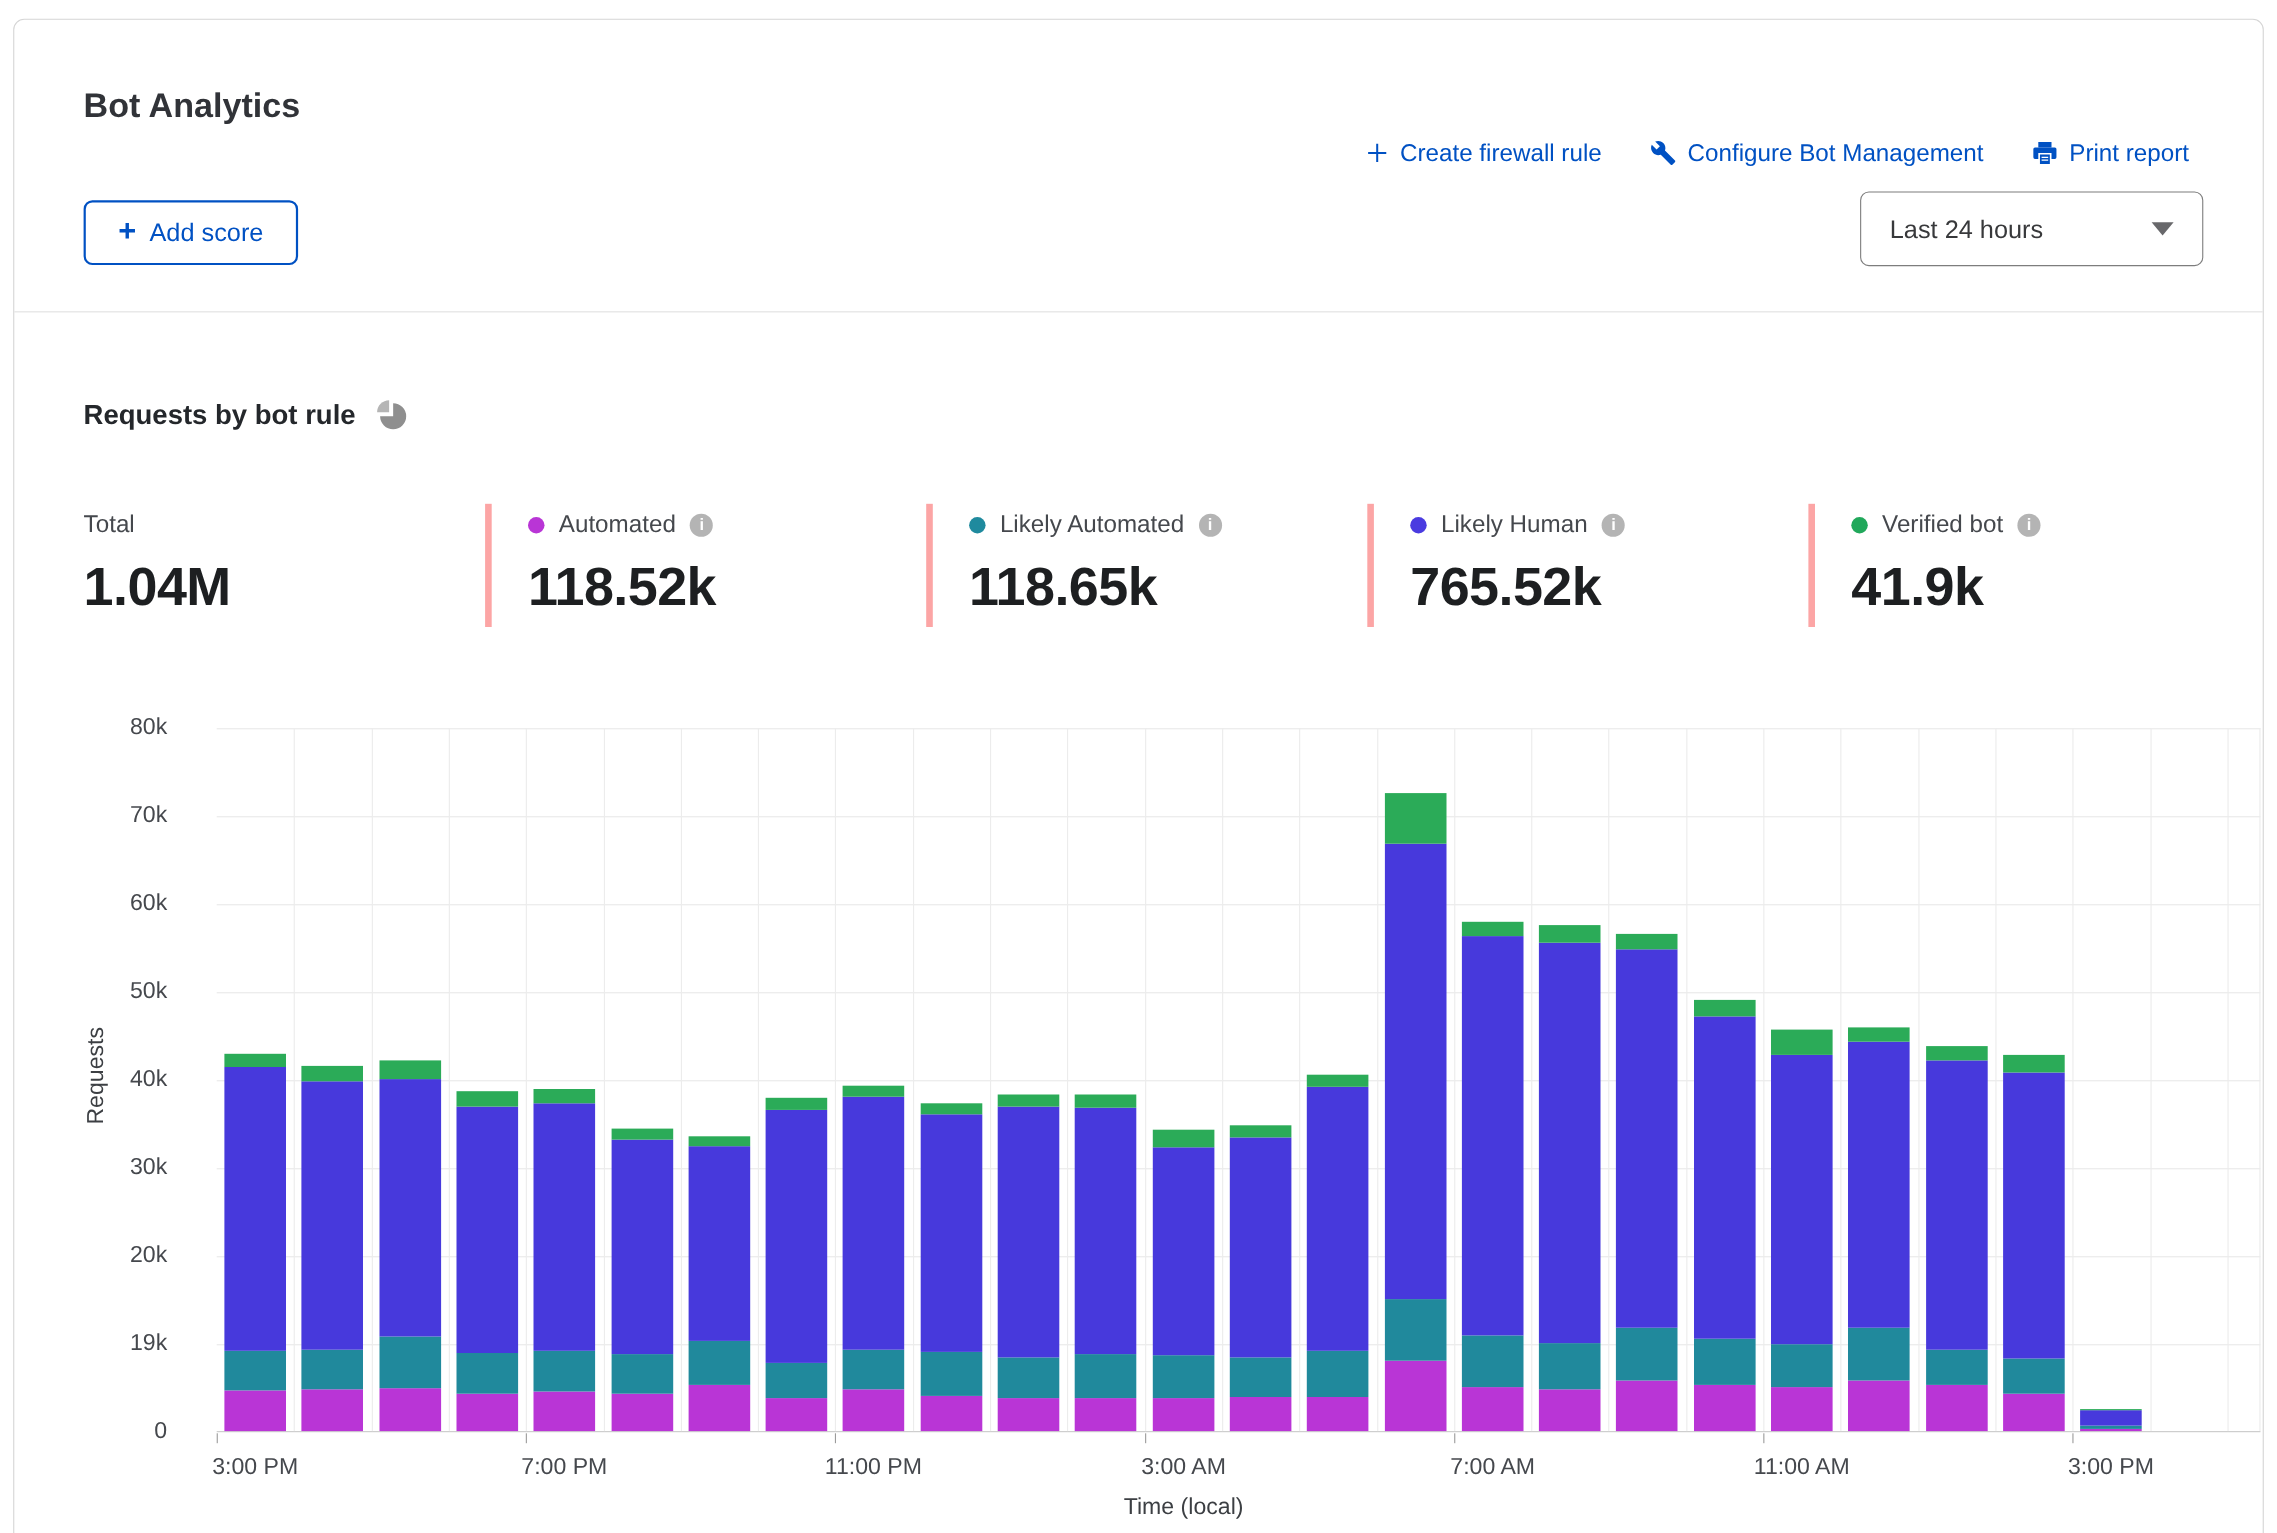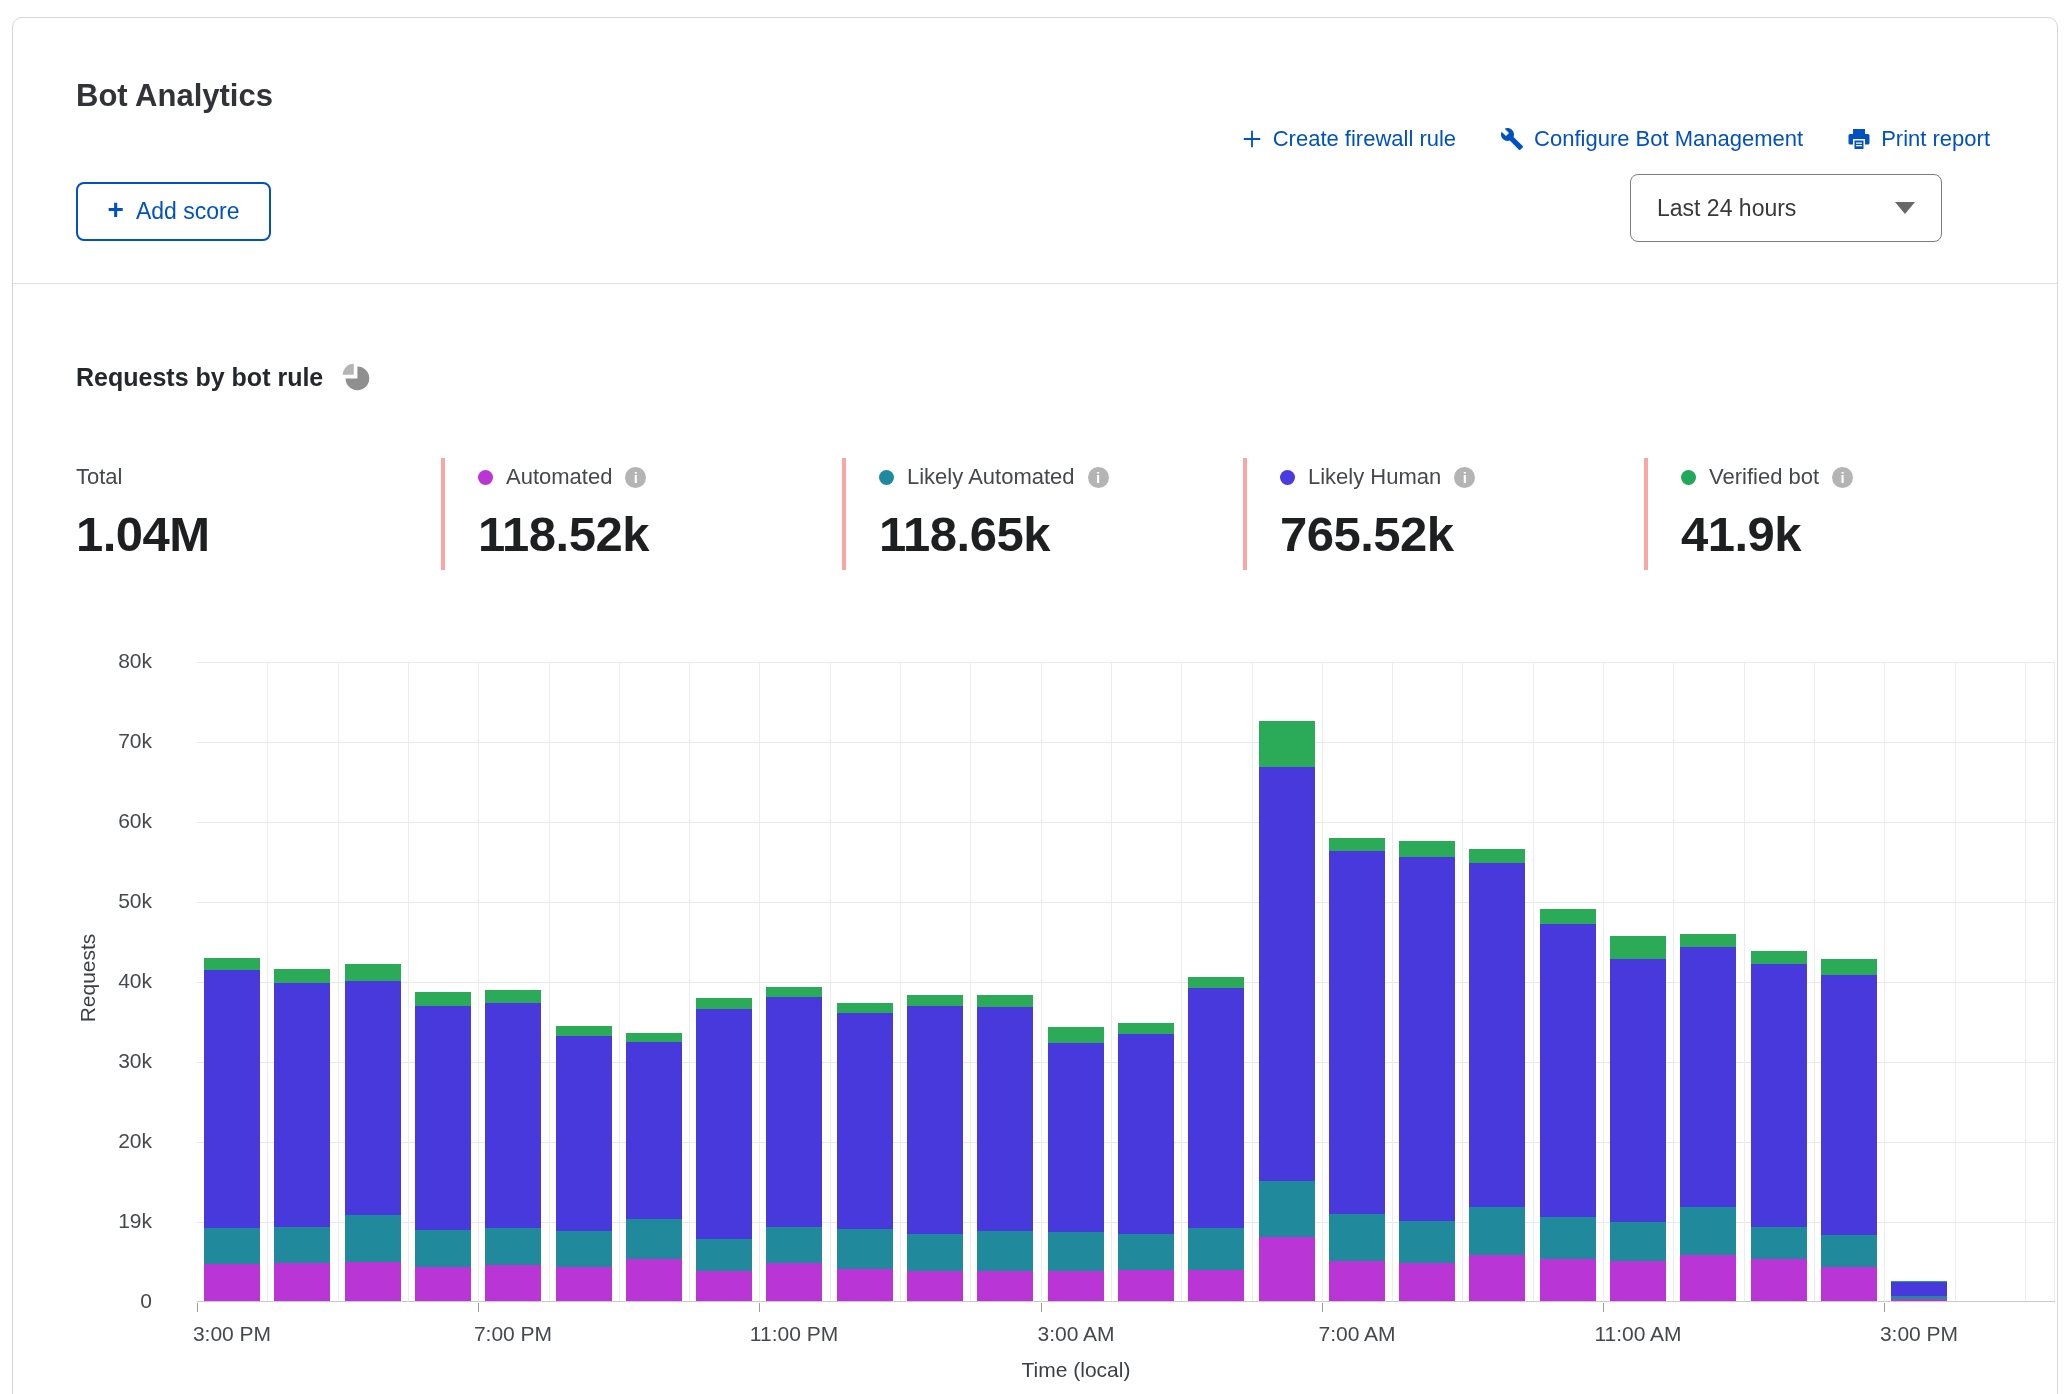--- a/index.html
+++ b/index.html
@@ -17,35 +17,35 @@
   .hdr-link { display:flex; align-items:center; gap:10px; color:#0051c3;
               font-size:22px; cursor:pointer; text-decoration:none; white-space:nowrap;margin-top:44px; }
   .hdr-link svg { display:block; }
 
   #add-filter-btn { left:76px; top:182px; width:195px; height:59px;
         border:2px solid #0051c3; border-radius:8px; background:#fff; color:#0051c3;
         font-size:23px; display:flex; align-items:center; justify-content:center; gap:12px;
         cursor:pointer; font-family:inherit; }
   #add-filter-btn .plus { font-size:28px; font-weight:700; line-height:1; margin-top:-3px; }
 
-  #time-range { left:1630px; top:174px; width:312px; height:68px;
+  #time-range { left:1691px; top:174px; width:312px; height:68px;
         border:1.5px solid #7d7d7d; border-radius:8px; background:#fff;
         display:flex; align-items:center; padding:0 26px; cursor:pointer; }
   #time-range .val { font-size:23px; color:#38393b; flex:1; }
   #time-range .chev { width:0; height:0; border-left:10px solid transparent;
         border-right:10px solid transparent; border-top:12px solid #68686b; }
 
   #hdr-divider { left:13px; top:283px; width:2044px; height:1px; background:#e0e0e0; }
 
   #section-heading { left:76px; top:362px; font-size:25px; font-weight:700; color:#24272b;
         display:flex; align-items:center; gap:18px; }
 
   
   #stats-row { left:76px; top:458px; width:1920px; height:112px; display:flex; }
-  .stat-col { padding-left:33px; border-left:4px solid #fca5a5; }
+  .stat-col { padding-left:33px; border-left:6px solid #fca5a5; }
   .stat-col:first-child { padding-left:0; border-left:none; width:365px; }
   .stat-col:nth-child(2),.stat-col:nth-child(3),.stat-col:nth-child(4) { width:401px; }
   .stat-label-row { display:flex; align-items:center; gap:13px; height:30px; margin-top:4px; }
   .stat-dot { width:15px; height:15px; border-radius:50%; }
   .stat-label { font-size:22px; color:#45484d; }
   .info-icon { width:21px; height:21px; border-radius:50%; background:#b4b4b4; color:#fff;
         font-size:15px; font-weight:700; display:inline-flex; align-items:center;
         justify-content:center; line-height:1; }
   .stat-value { font-size:49px; font-weight:700; color:#1d1f21; margin-top:14px;
         letter-spacing:-0.5px; }

